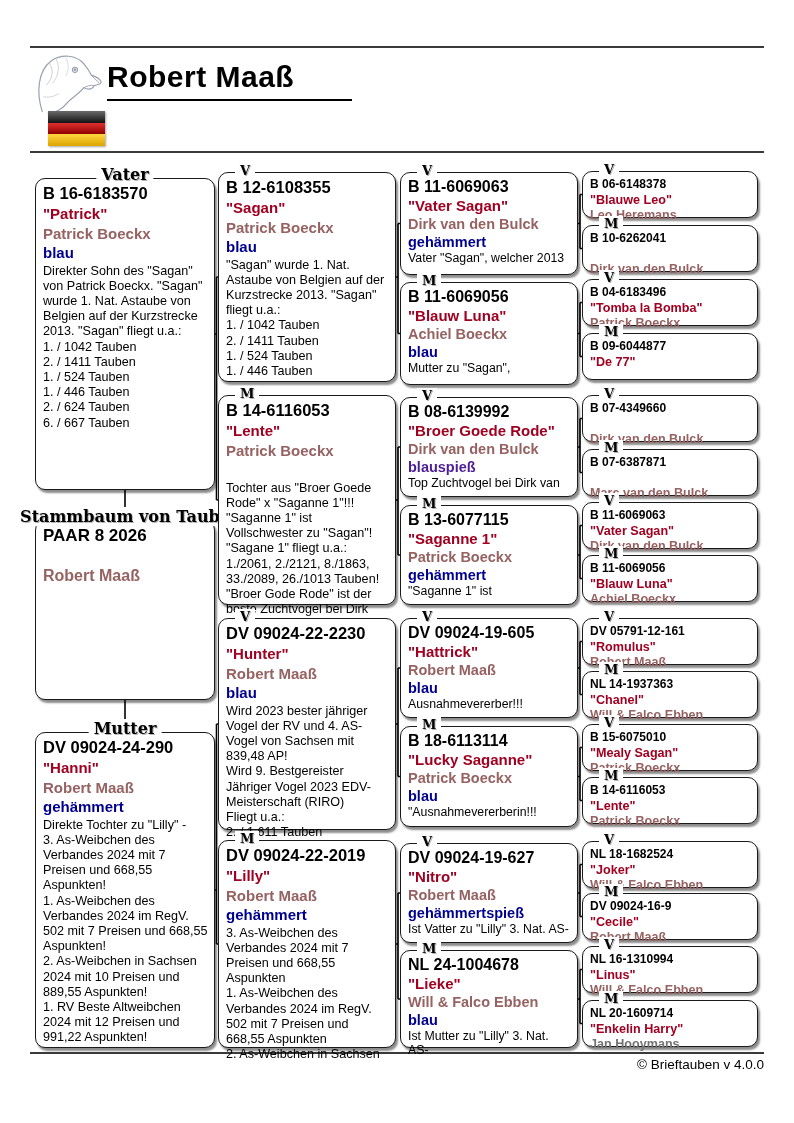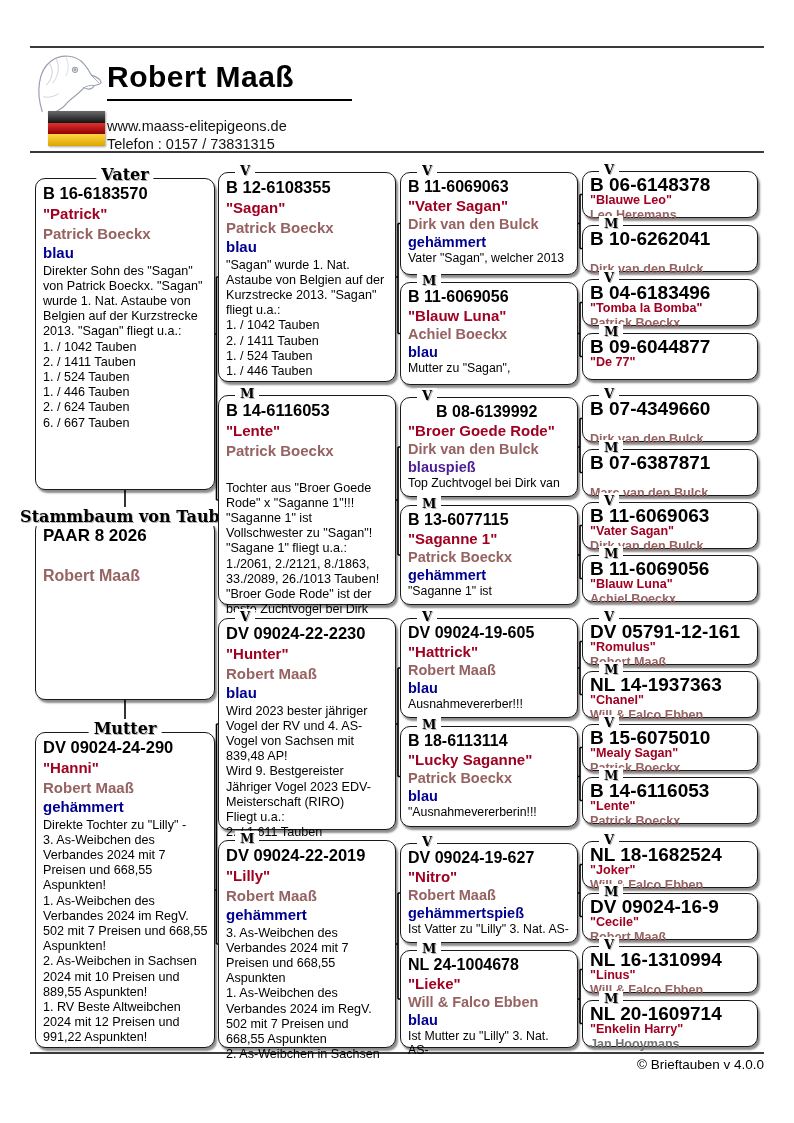--- a/index.html
+++ b/index.html
@@ -66,21 +66,21 @@
 
   .gen1 .ring,.gen2 .ring{font-size:16.5px;line-height:21px;}
   .gen1 .pname,.gen2 .pname,.gen1 .breeder,.gen2 .breeder,.gen1 .pcolor,.gen2 .pcolor{font-size:15px;line-height:19.5px;}
   .gen1 .pdesc,.gen2 .pdesc{font-size:12.6px;line-height:15.2px;margin-top:1px;}
 
   .gen3 .ring{font-size:16px;line-height:20px;}
   .gen3 .pname{font-size:15px;line-height:18px;}
   .gen3 .breeder,.gen3 .pcolor{font-size:14.5px;line-height:18px;}
   .gen3 .pdesc{font-size:12.3px;line-height:14px;}
 
-  .gen4 .ring{font-size:19px;line-height:17px;}
+  .gen4 .ring{font-size:12px;line-height:17px;}
   .gen4 .pname,.gen4 .breeder{font-size:12.6px;line-height:14.5px;}
 
   .pbox.subject .ring{font-size:17px;}
   .pbox.subject .breeder{font-size:16px;line-height:20px;}
 </style>
 </head>
 <body>
 
 <div class="page">
 
@@ -163,24 +163,20 @@
     </g>
   </svg>
 
   <div class="flag">
     <div class="f1"></div>
     <div class="f2"></div>
     <div class="f3"></div>
   </div>
 
   <div class="title">Robert Maaß</div>
-  <div class="contact">
-    <div>www.maass-elitepigeons.de</div>
-    <div>Telefon : 0157 / 73831315</div>
-  </div>
 
   <div id="boxes">
       <div class="pbox gen1" style="left: 35px; top: 178px; width: 180px; height: 312px;">
       <span class="box-label title-label">Vater</span>
       <div class="ring" style="color: rgb(0, 0, 0);">B 16-6183570</div>
       <div class="pname" style="color: rgb(160, 0, 33);">"Patrick"</div>
       <div class="breeder" style="color: rgb(150, 98, 98);">Patrick Boeckx</div>
       <div class="pcolor" style="color: rgb(0, 0, 144);">blau</div>
       <div class="pdesc">Direkter Sohn des "Sagan" von Patrick Boeckx. "Sagan" wurde 1. Nat. Astaube von Belgien auf der Kurzstrecke 2013. "Sagan" fliegt u.a.:
 1. / 1042 Tauben
@@ -263,21 +259,21 @@
       <div class="pbox gen3" style="left: 400px; top: 282px; width: 178px; height: 103px;">
       <span class="box-label vm-label">M</span>
       <div class="ring" style="color: rgb(0, 0, 0);">B 11-6069056</div>
       <div class="pname" style="color: rgb(160, 0, 33);">"Blauw Luna"</div>
       <div class="breeder" style="color: rgb(150, 98, 98);">Achiel Boeckx</div>
       <div class="pcolor" style="color: rgb(0, 0, 144);">blau</div>
       <div class="pdesc">Mutter zu "Sagan",</div>
     </div>
       <div class="pbox gen3" style="left: 400px; top: 397px; width: 178px; height: 100px;">
       <span class="box-label vm-label">V</span>
-      <div class="ring" style="color: rgb(0, 0, 0); margin-left: 28px;">B 08-6139992</div>
+      <div class="ring" style="color: rgb(0, 0, 0);">B 08-6139992</div>
       <div class="pname" style="color: rgb(160, 0, 33);">"Broer Goede Rode"</div>
       <div class="breeder" style="color: rgb(150, 98, 98);">Dirk van den Bulck</div>
       <div class="pcolor" style="color: #4c1d95;">blauspieß</div>
       <div class="pdesc">Top Zuchtvogel bei Dirk van</div>
     </div>
       <div class="pbox gen3" style="left: 400px; top: 505px; width: 178px; height: 100px;">
       <span class="box-label vm-label">M</span>
       <div class="ring" style="color: rgb(0, 0, 0);">B 13-6077115</div>
       <div class="pname" style="color: rgb(160, 0, 33);">"Saganne 1"</div>
       <div class="breeder" style="color: rgb(150, 98, 98);">Patrick Boeckx</div>

